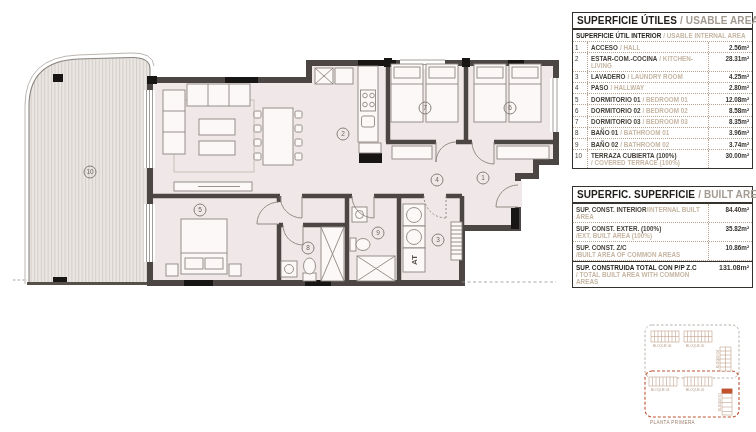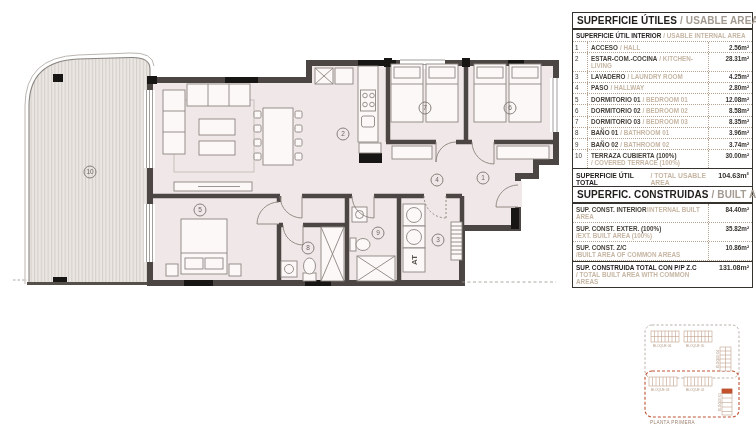--- a/index.html
+++ b/index.html
@@ -459,30 +459,25 @@
           <span class="num">9</span>
           <span class="nm"><span>BAÑO 02</span><span class="en">/ BATHROOM 02</span></span>
           <span class="val">3.74m²</span>
         </div>
         <div class="row">
           <span class="num">10</span>
           <span class="nm"><span>TERRAZA CUBIERTA (100%)</span><span class="en blk">/ COVERED TERRACE (100%)</span></span>
           <span class="val">30.00m²</span>
         </div>
       </div>
-  <div class="total">
-    <span class="es">SUPERFICIE ÚTIL TOTAL</span>
-    <span class="en">/ TOTAL USABLE AREA</span>
-    <span class="tval">104.63m²</span>
-  </div>
 </div>
 
 <div class="area-table" id="built-table">
   <div class="t-title">
-    <span class="es">SUPERFIC. CONSTRUIDAS</span><span class="en">/ BUILT AREA</span>
+    <span class="es">SUPERFIC. SUPERFICIE</span><span class="en">/ BUILT AREA</span>
   </div>
   <div class="rows2" id="built-rows">
         <div class="row2">
           <div class="left"><span>SUP. CONST. INTERIOR</span><span class="en">/INTERNAL BUILT AREA</span></div>
           <div class="val">84.40m²</div>
         </div>
         <div class="row2">
           <div class="left"><span>SUP. CONST. EXTER. (100%)</span><span class="en blk">/EXT. BUILT AREA (100%)</span></div>
           <div class="val">35.82m²</div>
         </div>

